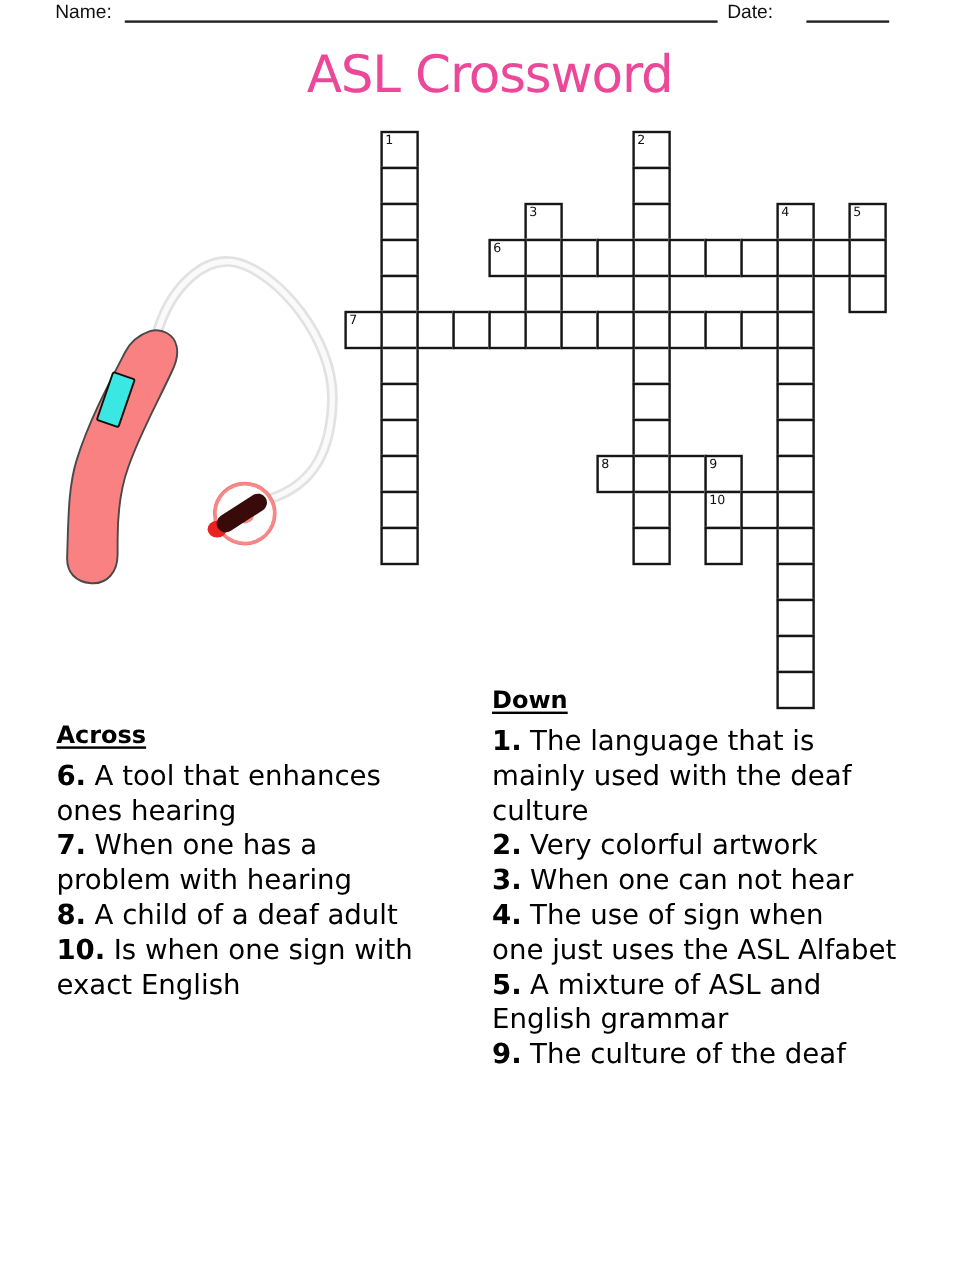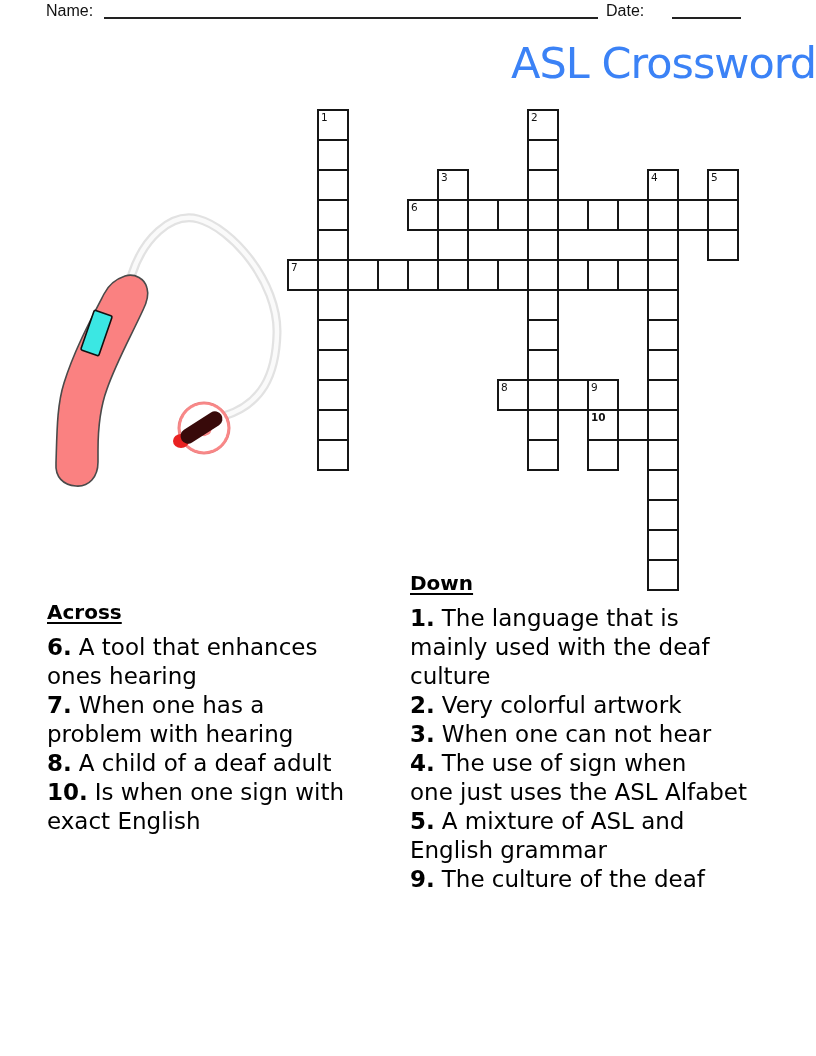--- a/index.html
+++ b/index.html
@@ -8,22 +8,22 @@
 
   
   .hdr-label{position:absolute;font-family:"Liberation Sans",sans-serif;font-size:16px;color:#111;top:2px;}
   .name-label{left:46px;}
   .date-label{left:606px;}
   .fill-line{position:absolute;top:17px;border-bottom:2px solid #222;height:0;}
   .name-line{left:104px;width:494px;}
   .date-line{left:672px;width:69px;}
 
   
-  .title{position:absolute;top:38px;left:0;width:816px;text-align:right;
-         font-size:43px;font-weight:500;letter-spacing:-1px;color:#3b82f6;}
+  .title{position:absolute;top:38px;left:0;width:816px;text-align:center;
+         font-size:43px;font-weight:500;letter-spacing:-1px;color:#ec4899;}
 
   
   .grid{position:absolute;left:0;top:0;width:816px;height:620px;}
   .cell{position:absolute;width:32px;height:32px;box-sizing:border-box;
         border:2px solid #161616;background:#fff;}
   .cellnum{position:absolute;font-size:10.5px;line-height:12px;color:#111;
            font-family:"DejaVu Sans",sans-serif;}
 
   
   .art{position:absolute;left:28px;top:185px;}
@@ -119,21 +119,21 @@
       <div class="cell" style="left: 617px; top: 409px;"></div>
       <div class="cellnum" style="left: 321px; top: 111px;">1</div>
       <div class="cellnum" style="left: 531px; top: 111px;">2</div>
       <div class="cellnum" style="left: 441px; top: 171px;">3</div>
       <div class="cellnum" style="left: 651px; top: 171px;">4</div>
       <div class="cellnum" style="left: 711px; top: 171px;">5</div>
       <div class="cellnum" style="left: 411px; top: 201px;">6</div>
       <div class="cellnum" style="left: 291px; top: 261px;">7</div>
       <div class="cellnum" style="left: 501px; top: 381px;">8</div>
       <div class="cellnum" style="left: 591px; top: 381px;">9</div>
-      <div class="cellnum" style="left: 591px; top: 411px; font-weight: bold;">10</div>
+      <div class="cellnum" style="left: 591px; top: 411px;">10</div>
     </div>
 
   <svg class="art" width="272" height="312" viewBox="28 185 272 312">
 
     <path d="M 132 274 C 143 240 170 212 198 219 C 232 228 278 282 277 333 C 276 375 262 404 224 416" fill="none" stroke="#E2E2E2" stroke-width="9" stroke-linecap="round"></path>
     <path d="M 132 274 C 143 240 170 212 198 219 C 232 228 278 282 277 333 C 276 375 262 404 224 416" fill="none" stroke="#FAFAFA" stroke-width="4.5" stroke-linecap="round"></path>
 
     <g>
       <circle cx="204" cy="428" r="26" fill="#F98888" stroke="#EF7F7F" stroke-width="1"></circle>
       <g fill="#FFFFFF">

